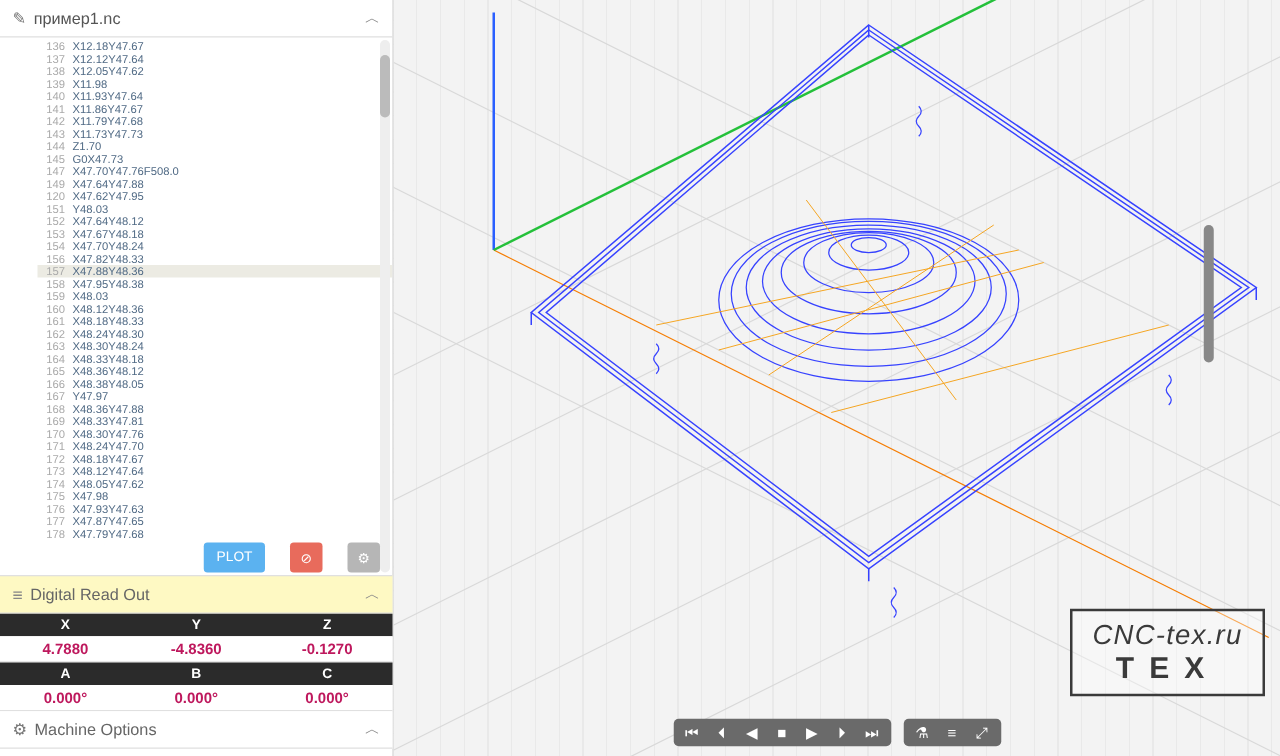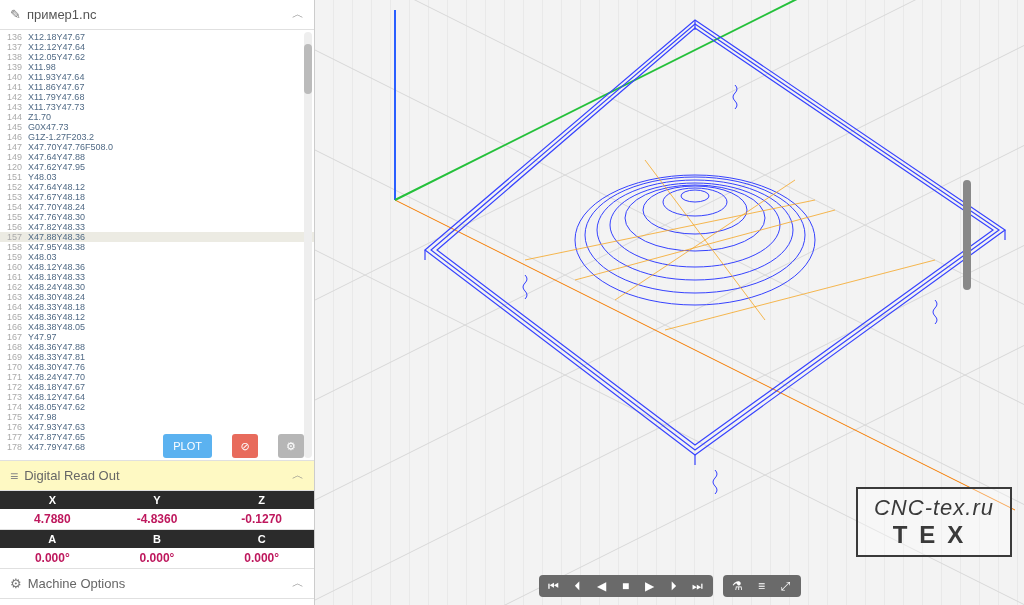--- a/index.html
+++ b/index.html
@@ -5,21 +5,21 @@
 * { margin:0; padding:0; box-sizing:border-box; font-family:Arial,Helvetica,sans-serif; }
 body { width:1024px; height:605px; background:#f5f5f5; overflow:hidden; position:relative; }
 
 
 .left-panel { position:absolute; left:0; top:0; width:315px; height:605px; background:#fff; display:flex; flex-direction:column; border-right:1px solid #ccc;}
 .panel-header { display:flex; align-items:center; padding:6px 10px; border-bottom:1px solid #e0e0e0; font-size:13px; color:#555; }
 .panel-header .chev { margin-left:auto; color:#888; font-size:12px; }
 .edit-icon { margin-right:6px; color:#777; }
 .gcode-area { flex:0 0 430px; overflow:hidden; font-family:Consolas,Menlo,monospace; font-size:9px; color:#555; position:relative; }
 .gcode-lines { padding:2px 0; }
-.gcode-row { display:flex; line-height:10px; }
+.gcode-row { display:flex; line-height:10px;margin-left:30px; }
 .gcode-row .ln { width:28px; text-align:right; padding-right:6px; color:#aaa; }
 .gcode-row .code { flex:1; color:#506a85; white-space:pre; }
 .gcode-row.hl { background:#ecebe3;justify-content:flex-end; }
 .gcode-scroll { position:absolute; right:2px; top:2px; bottom:2px; width:8px; background:#eee; border-radius:4px;}
 .gcode-thumb { position:absolute; right:2px; top:14px; width:8px; height:50px; background:#bbb; border-radius:4px;}
 
 .btn-row { position:absolute; right:10px; top:434px; display:flex; gap:20px; z-index:5;}
 .btn { height:24px; border:none; border-radius:3px; font-size:11px; color:#fff; padding:0 10px; display:flex; align-items:center; justify-content:center; cursor:pointer;}
 .btn-plot { background:#5bb2f0; }
 .btn-cancel { background:#e86b5c; width:26px; padding:0;}
@@ -100,24 +100,20 @@
         </div>
         <div class="gcode-row">
           <span class="ln">144</span>
           <span class="code">Z1.70</span>
         </div>
         <div class="gcode-row">
           <span class="ln">145</span>
           <span class="code">G0X47.73</span>
         </div>
         <div class="gcode-row">
-          <span class="ln">146</span>
-          <span class="code">G1Z-1.27F203.2</span>
-        </div>
-        <div class="gcode-row">
           <span class="ln">147</span>
           <span class="code">X47.70Y47.76F508.0</span>
         </div>
         <div class="gcode-row">
           <span class="ln">149</span>
           <span class="code">X47.64Y47.88</span>
         </div>
         <div class="gcode-row">
           <span class="ln">120</span>
           <span class="code">X47.62Y47.95</span>
@@ -130,24 +126,20 @@
           <span class="ln">152</span>
           <span class="code">X47.64Y48.12</span>
         </div>
         <div class="gcode-row">
           <span class="ln">153</span>
           <span class="code">X47.67Y48.18</span>
         </div>
         <div class="gcode-row">
           <span class="ln">154</span>
           <span class="code">X47.70Y48.24</span>
-        </div>
-        <div class="gcode-row">
-          <span class="ln">155</span>
-          <span class="code">X47.76Y48.30</span>
         </div>
         <div class="gcode-row">
           <span class="ln">156</span>
           <span class="code">X47.82Y48.33</span>
         </div>
         <div class="gcode-row hl">
           <span class="ln">157</span>
           <span class="code">X47.88Y48.36</span>
         </div>
         <div class="gcode-row">

